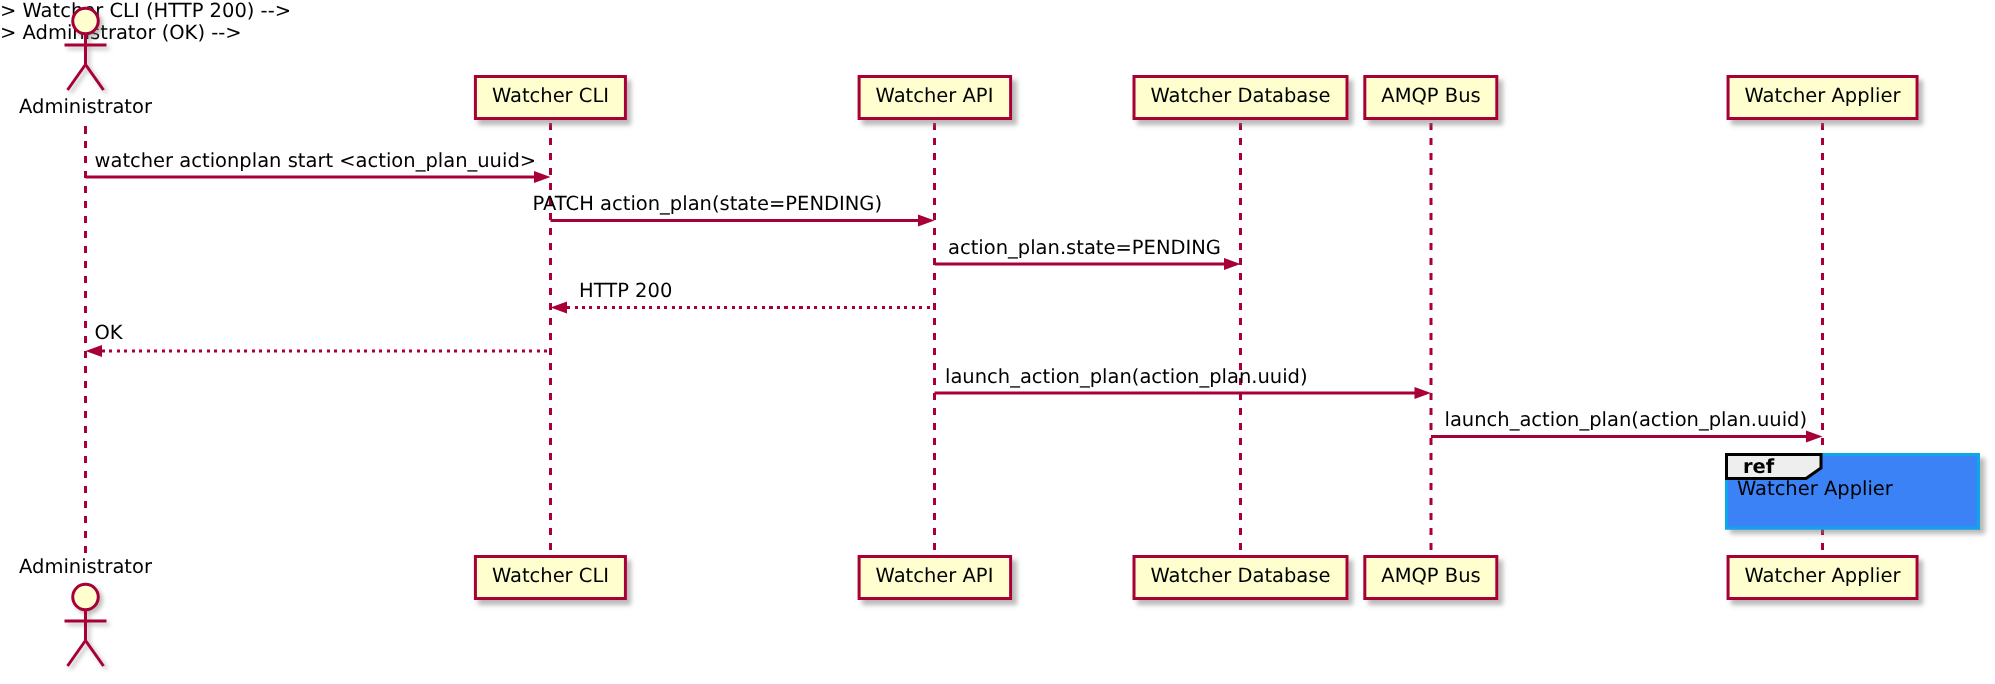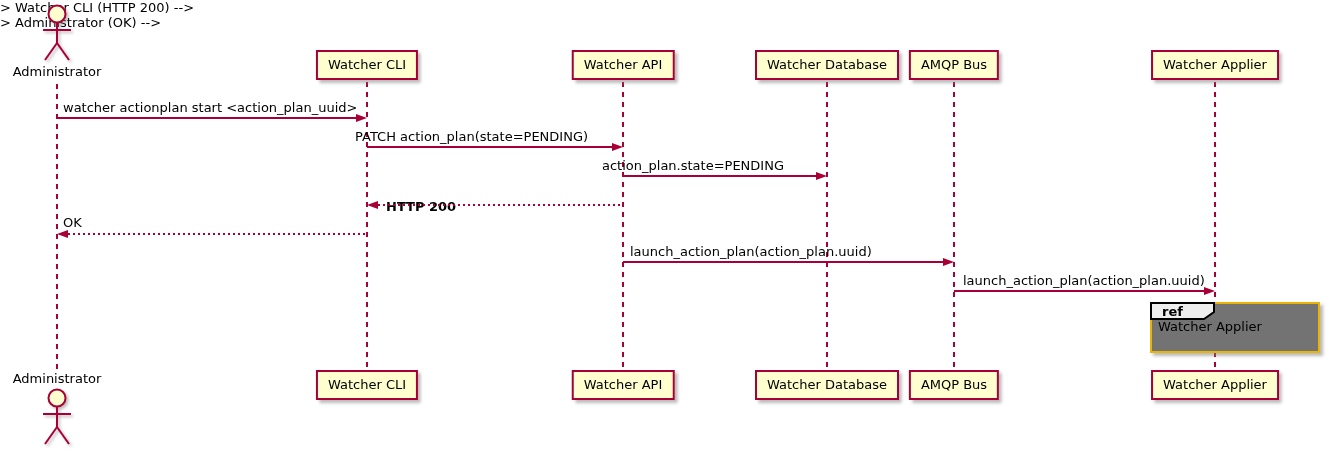--- a/index.html
+++ b/index.html
@@ -23,21 +23,21 @@
   .msg-label{position:absolute;white-space:nowrap;}
   .msg-line{position:absolute;height:1.5px;background:#A80036;}
   .msg-line.dotted{
     background:repeating-linear-gradient(90deg,#A80036 0 2px,transparent 2px 5px);
   }
   .arrow{position:absolute;width:0;height:0;border-style:solid;}
   .arrow.right{border-width:4.5px 0 4.5px 11px;border-color:transparent transparent transparent #A80036;}
   .arrow.left{border-width:4.5px 11px 4.5px 0;border-color:transparent #A80036 transparent transparent;}
   .ref-box{
     position:absolute;left:1150px;top:302px;width:166px;height:47px;
-    background:#737373;border:2px solid #eab308;
+    background:#3b82f6;border:2px solid #0ea5e9;
     box-shadow:3px 3px 3px rgba(130,130,130,.55);
   }
   .ref-tag{position:absolute;left:-2px;top:-2px;width:66px;height:18px;}
   .ref-keyword{
     position:absolute;left:10px;top:0px;font-weight:bold;font-size:13px;line-height:16px;
   }
   .ref-text{position:absolute;left:6px;top:15px;line-height:16px;white-space:nowrap;}
 </style>
 </head>
 <body>
@@ -79,28 +79,28 @@
 
   
   <div>
     <div class="msg-label" style="left:355px;top:129px;">PATCH action_plan(state=PENDING)</div>
     <div class="msg-line" style="left:367px;top:146px;width:246px;"></div>
     <div class="arrow right" style="left:612px;top:142.5px;"></div>
   </div>
 
   
   <div>
-    <div class="msg-label" style="left:602px;top:158px;">action_plan.state=PENDING</div>
+    <div class="msg-label" style="left:632px;top:158px;">action_plan.state=PENDING</div>
     <div class="msg-line" style="left:623px;top:175px;width:194px;"></div>
     <div class="arrow right" style="left:816px;top:171.5px;"></div>
   </div>
 
   &gt; Watcher CLI (HTTP 200) --&gt;
   <div>
-    <div class="msg-label" style="left:386px;top:199px;font-weight:bold;">HTTP 200</div>
+    <div class="msg-label" style="left:386px;top:187px;">HTTP 200</div>
     <div class="msg-line dotted" style="left:378px;top:204px;width:245px;"></div>
     <div class="arrow left" style="left:367px;top:200.5px;"></div>
   </div>
 
   &gt; Administrator (OK) --&gt;
   <div>
     <div class="msg-label" style="left:63px;top:215px;">OK</div>
     <div class="msg-line dotted" style="left:68px;top:233px;width:299px;"></div>
     <div class="arrow left" style="left:57px;top:229.5px;"></div>
   </div>

